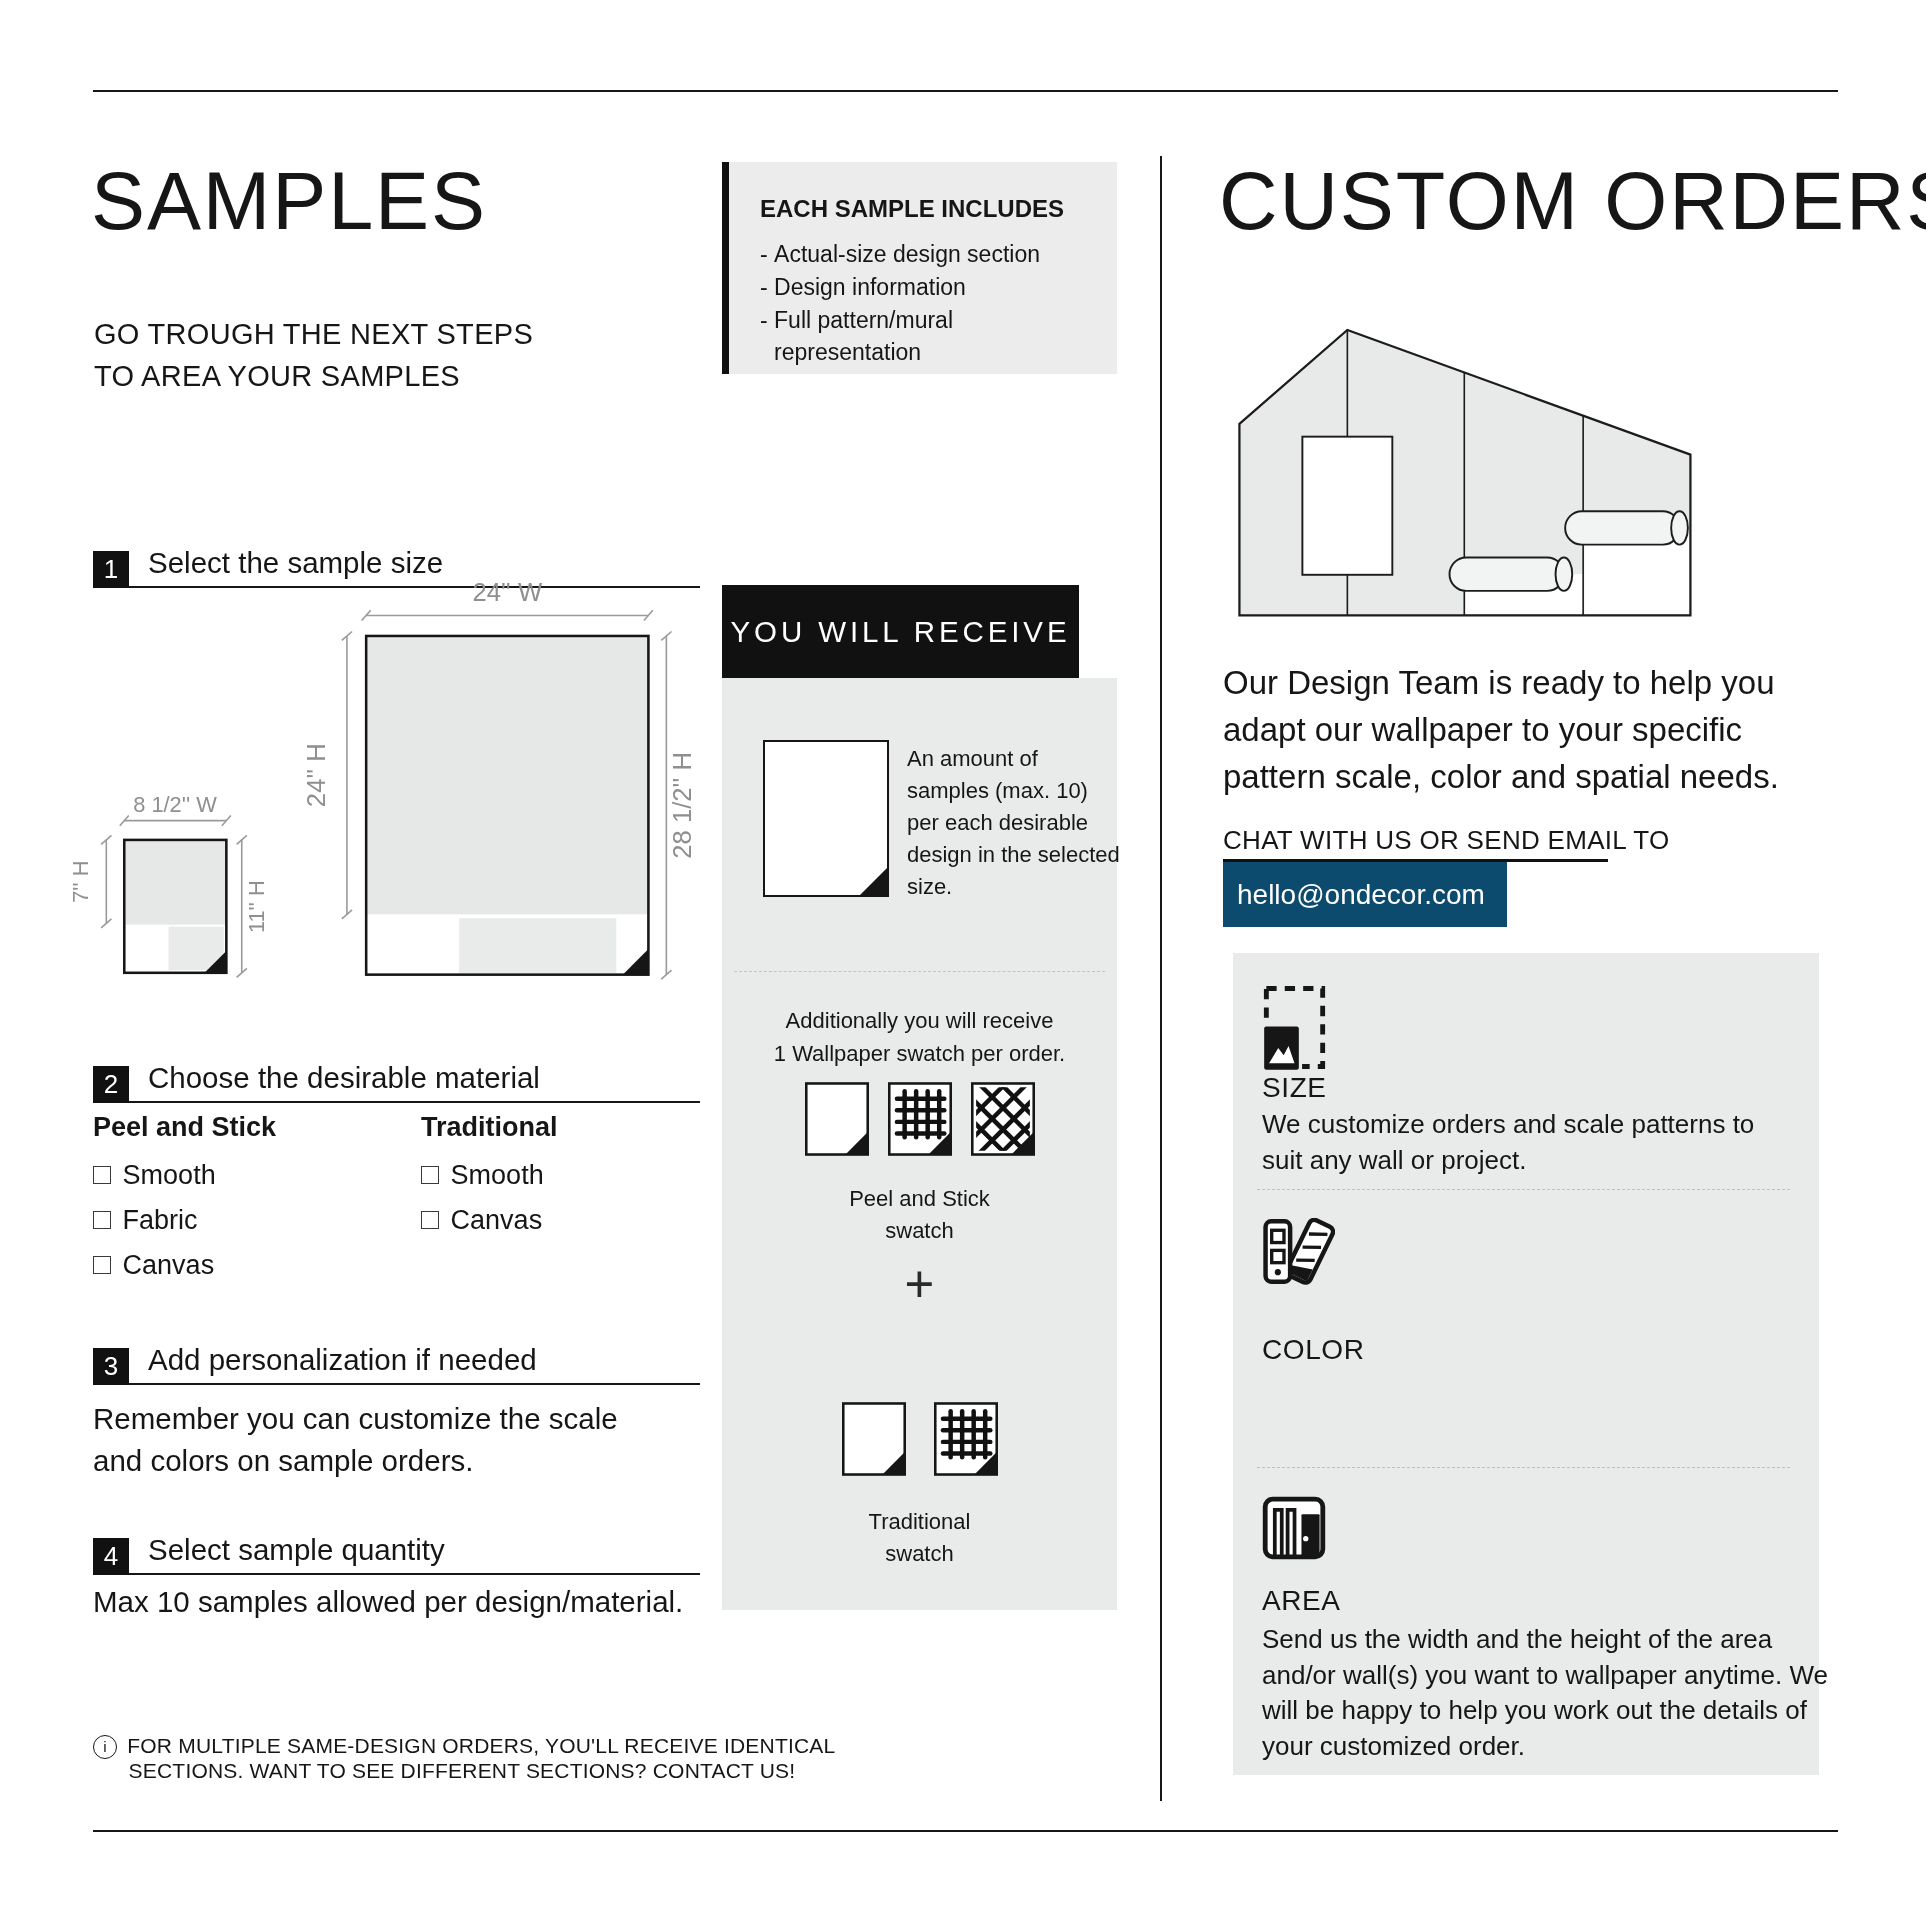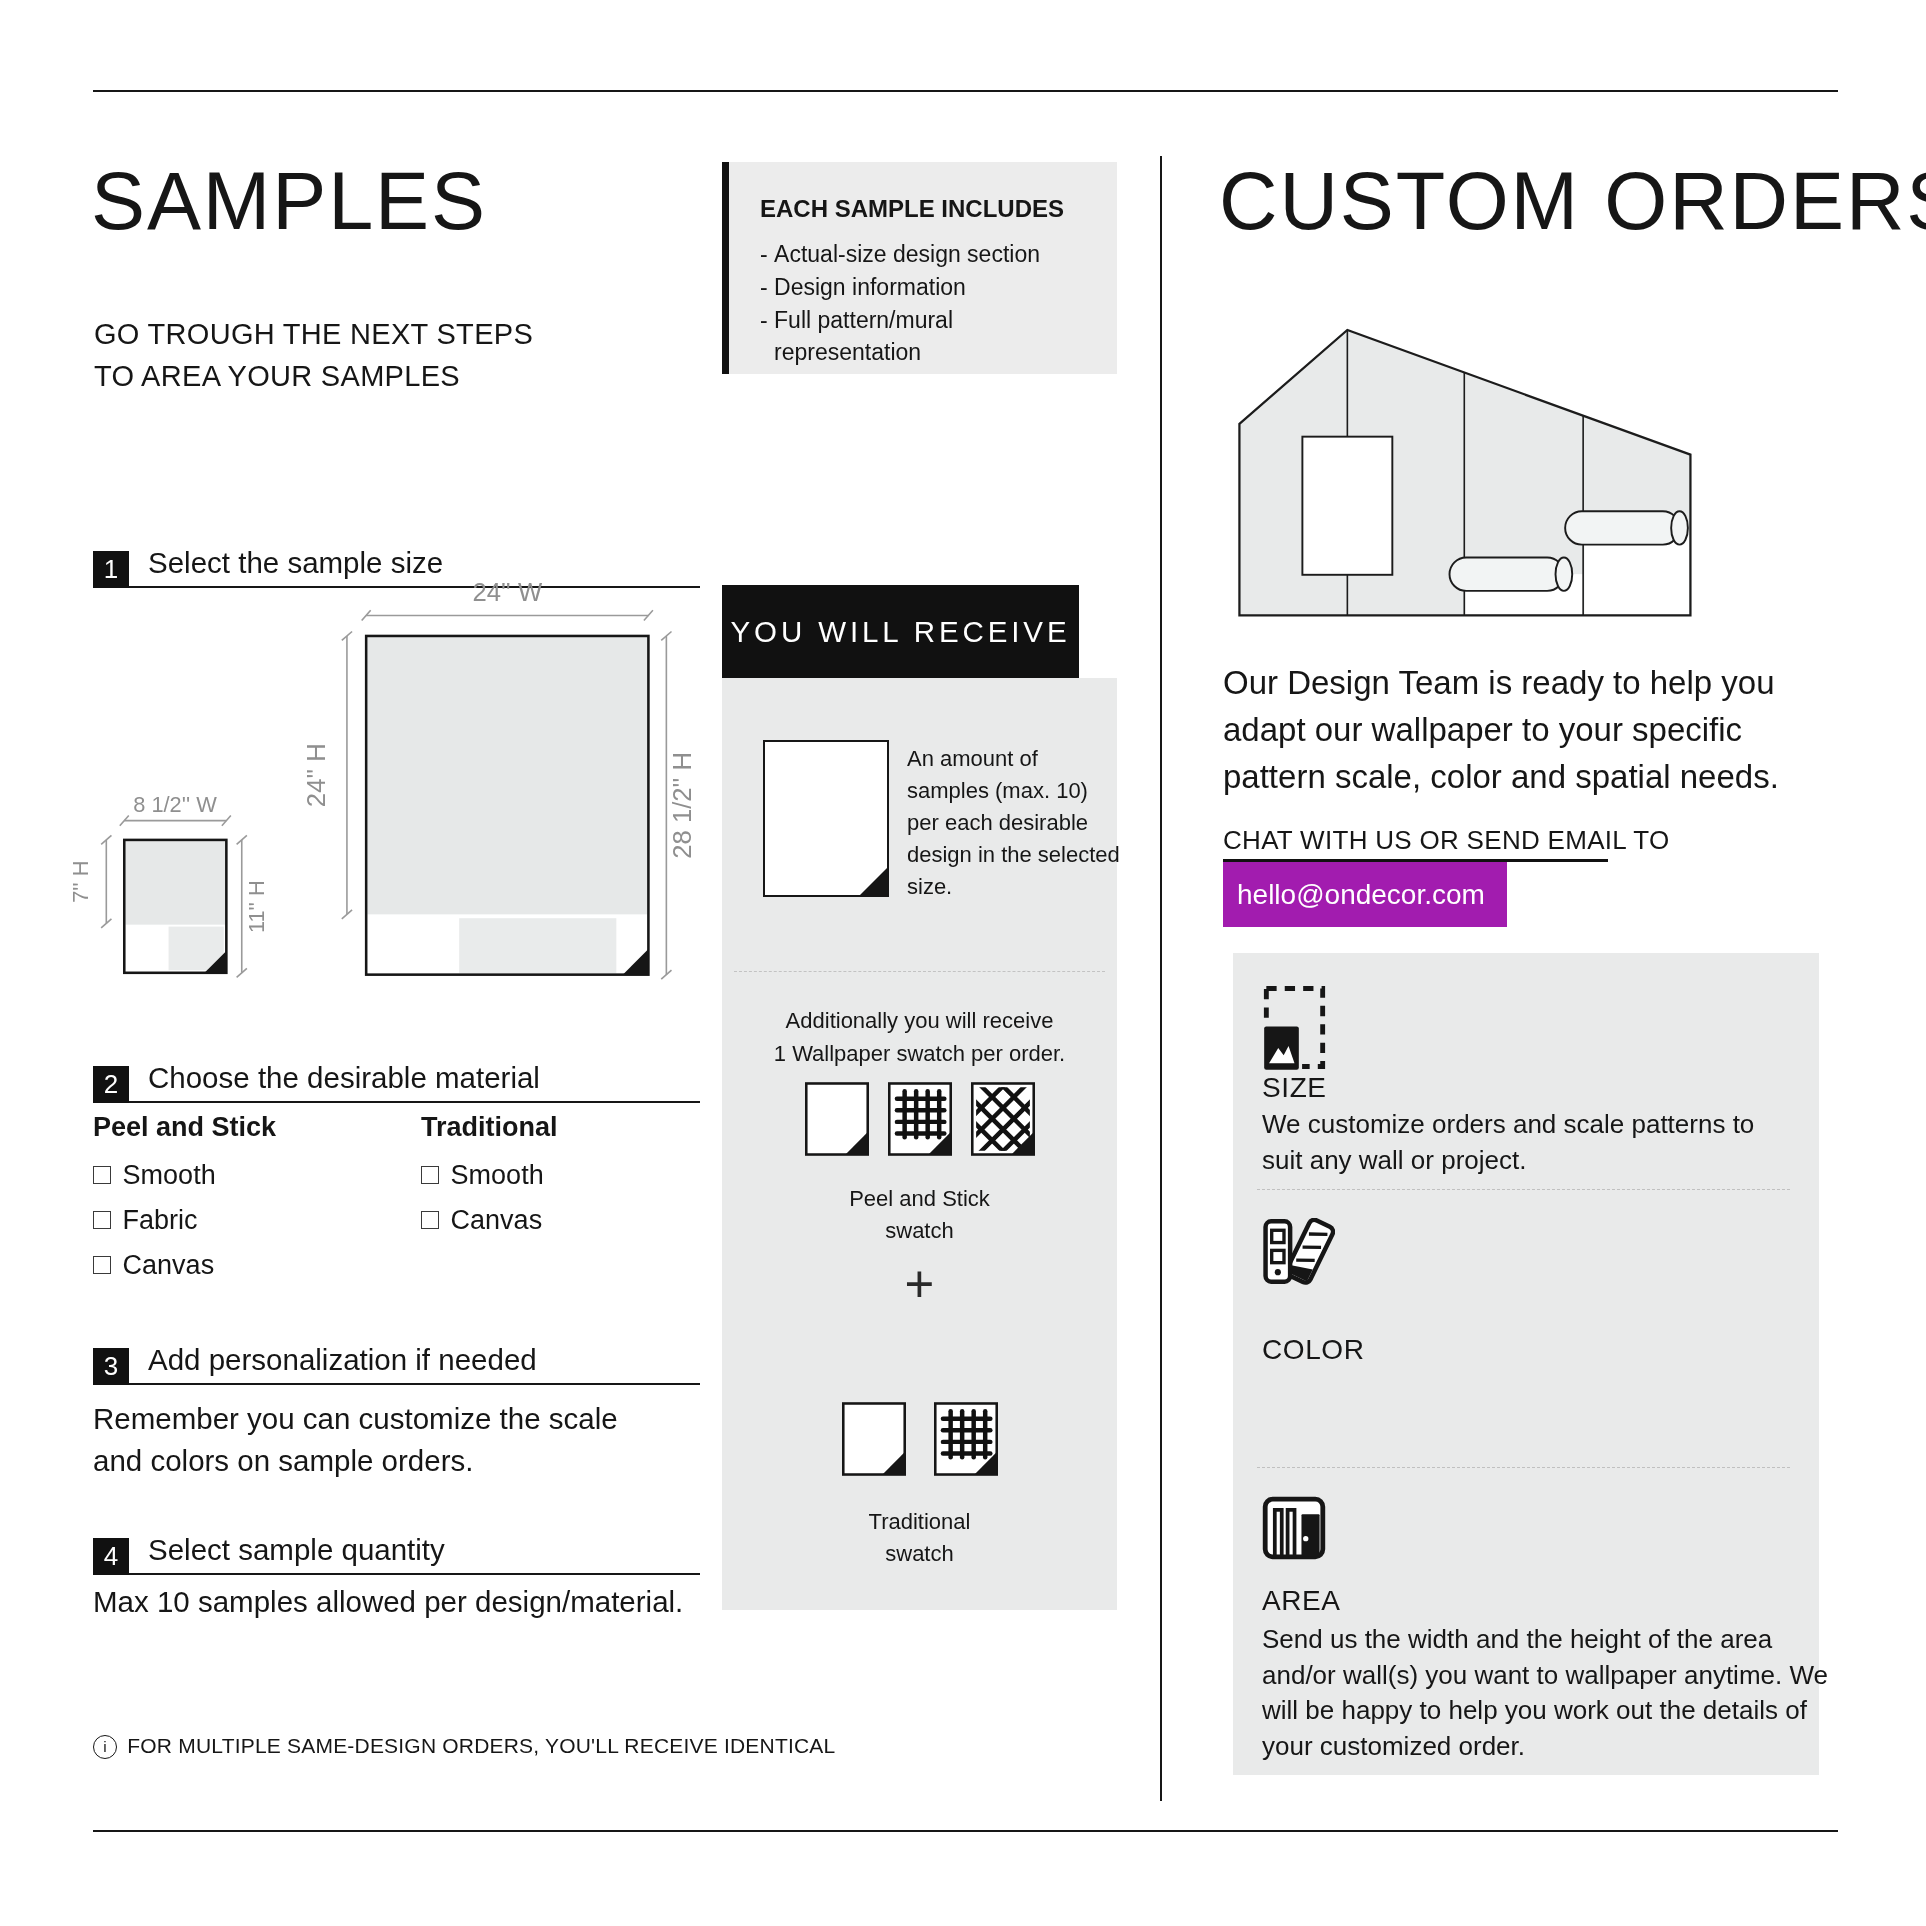--- a/index.html
+++ b/index.html
@@ -48,21 +48,21 @@
   .sheet::after{content:"";position:absolute;right:-0.6px;bottom:-0.6px;width:0;height:0;
     border-style:solid;border-width:0 0 29.5px 29.5px;border-color:transparent transparent #161616 transparent}
   .receive-text{font-size:22px;line-height:1.45}
   .dashed{border-top:1.9px dashed #c3c3c3}
   .centered{text-align:center}
   .swatch-row{position:absolute;left:0;right:0;display:flex;justify-content:center;gap:19px}
 
   
   .intro{font-size:33px;line-height:1.42}
   .chat-label{font-size:26px;letter-spacing:0.3px;white-space:nowrap}
-  .email-box{background:#a21caf;color:#fff;font-size:28px;display:inline-flex;align-items:center;
+  .email-box{background:#0c4a6e;color:#fff;font-size:28px;display:inline-flex;align-items:center;
     padding:16.7px 22px 16.7px 14px;white-space:nowrap}
   .features-panel{left:1233px;top:953px;width:586px;height:822px;background:#e9eaea}
   .feat-head{position:absolute;left:29px;font-size:28px;letter-spacing:0.6px}
   .feat-body{position:absolute;left:29px;font-size:26px;line-height:1.37}
   .panel-dash{position:absolute;left:24.4px;right:29px;border-top:1.9px dashed #c0c0c0}
 
   svg text{font-family:"Liberation Sans",sans-serif}
 </style>
 </head>
 <body>
@@ -184,20 +184,21 @@
 <div class="step" style="top:1533px">
   <div class="step-num">4</div>
   <div class="step-title">Select sample quantity</div>
 </div>
 <div class="step-body" style="top:1581px;width:642px">Max 10 samples allowed per design/material.</div>
 
 <div class="abs note">
   <span class="note-icon">i</span>
   <div class="note-text">
     <div>FOR MULTIPLE SAME-DESIGN ORDERS, YOU'LL RECEIVE IDENTICAL</div>
+    <div style="margin-left:1.3px">SECTIONS. WANT TO SEE DIFFERENT SECTIONS? CONTACT US!</div>
   </div>
 </div>
 
 <div class="abs receive-header">YOU WILL RECEIVE</div>
 
 <div class="abs receive-panel">
   <div class="sheet" style="left:41px;top:62px;width:122px;height:153px"></div>
   <div class="abs receive-text" style="left:185px;top:65px;width:215px">An amount of samples (max. 10) per each desirable design in the selected size.</div>
 
   <div class="abs dashed" style="left:11.6px;right:11.6px;top:293px"></div>

